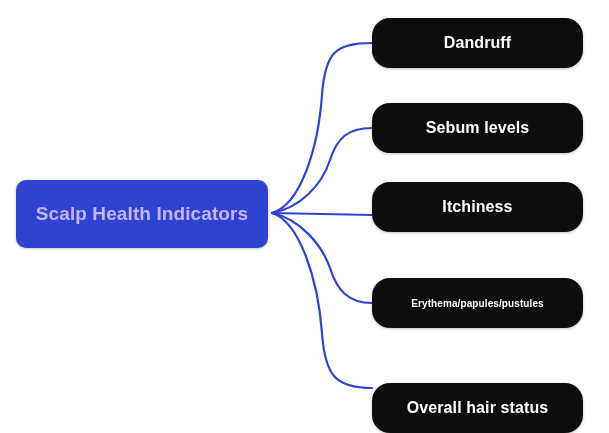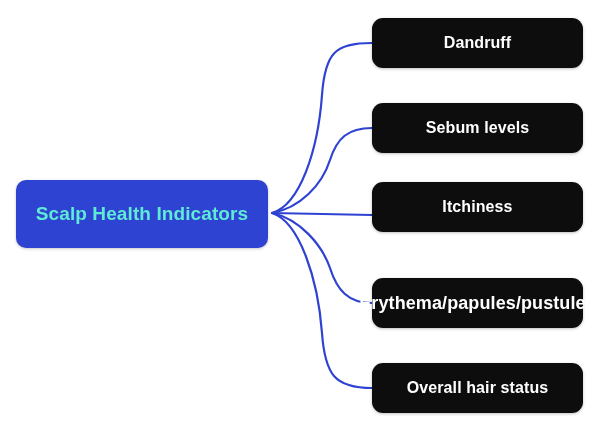--- a/index.html
+++ b/index.html
@@ -36,53 +36,53 @@
   .root-node {
     left: 16px;
     top: 180px;
     width: 252px;
     height: 68px;
     background: #2f43d2;
     border-radius: 10px;
     box-shadow: 0 1px 3px rgba(0,0,0,0.22);
   }
   .root-label {
-    color: #5eead4;
+    color: #c4b5fd;
     font-size: 19px;
     font-weight: bold;
     letter-spacing: 0.1px;
     white-space: nowrap;
   }
   .leaf-node {
     left: 372px;
     width: 211px;
     height: 50px;
     background: #0d0d0d;
-    border-radius: 11px;
+    border-radius: 18px;
     box-shadow: 0 1px 3px rgba(0,0,0,0.25);
   }
   .leaf-label {
     color: #ffffff;
     font-size: 16px;
     font-weight: bold;
     white-space: nowrap;
     letter-spacing: 0.1px;
   }
   .leaf-node.overflowing .leaf-label {
-    font-size: 18px;
+    font-size: 10px;
     overflow: visible;
   }
   .leaf-node.overflowing {
     overflow: visible;
   }
   .n0 { top: 18px; }
   .n1 { top: 103px; text-align: right; }
   .n2 { top: 182px; }
   .n3 { top: 278px; }
-  .n4 { top: 363px; }
+  .n4 { top: 383px; }
 </style>
 </head>
 <body>
 
 <div id="canvas">
 
   <svg id="edges" viewBox="0 0 609 433" width="609" height="433">
     <g fill="none" stroke="#2f43d2" stroke-width="2.2" stroke-linecap="round">
       <path d="M272,213 C300,205 318,150 322,95 C325,53 335,43 372,43"></path>
       <path d="M272,213 C300,208 322,185 330,160 C337,138 348,128 372,128"></path>

